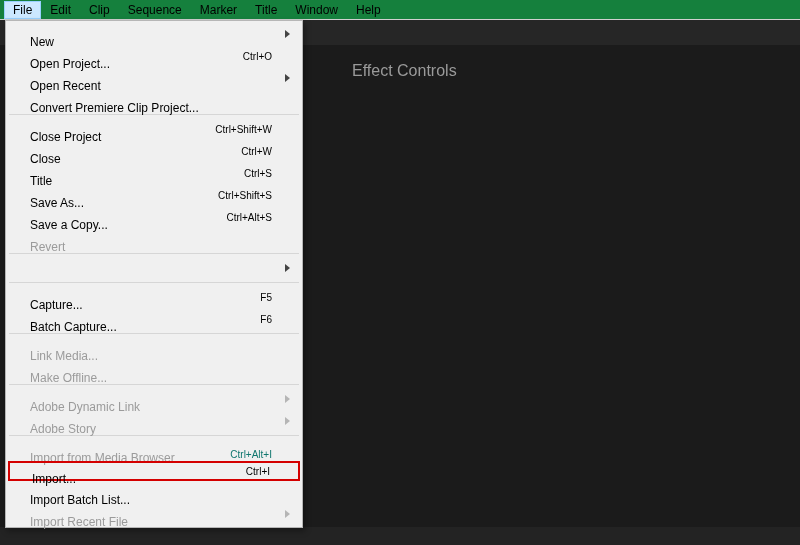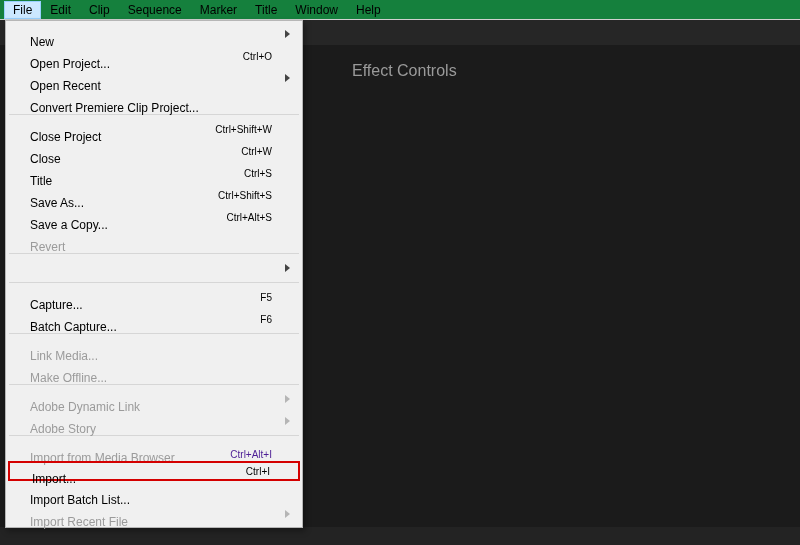--- a/index.html
+++ b/index.html
@@ -82,21 +82,21 @@
     .menu-label {
       flex: 1;
       white-space: nowrap;
       margin-top: 15px;
     }
     .menu-shortcut {
       color: #000;
       font-size: 10px;
     }
     .menu-row.disabled .menu-shortcut {
-      color: #4c1d95;
+      color: #0f766e;
       margin-top: 8px;
     }
     .menu-arrow {
       position: absolute;
       right: 10px;
       width: 0;
       height: 0;
       border-top: 4px solid transparent;
       border-bottom: 4px solid transparent;
       border-left: 5px solid #444;

